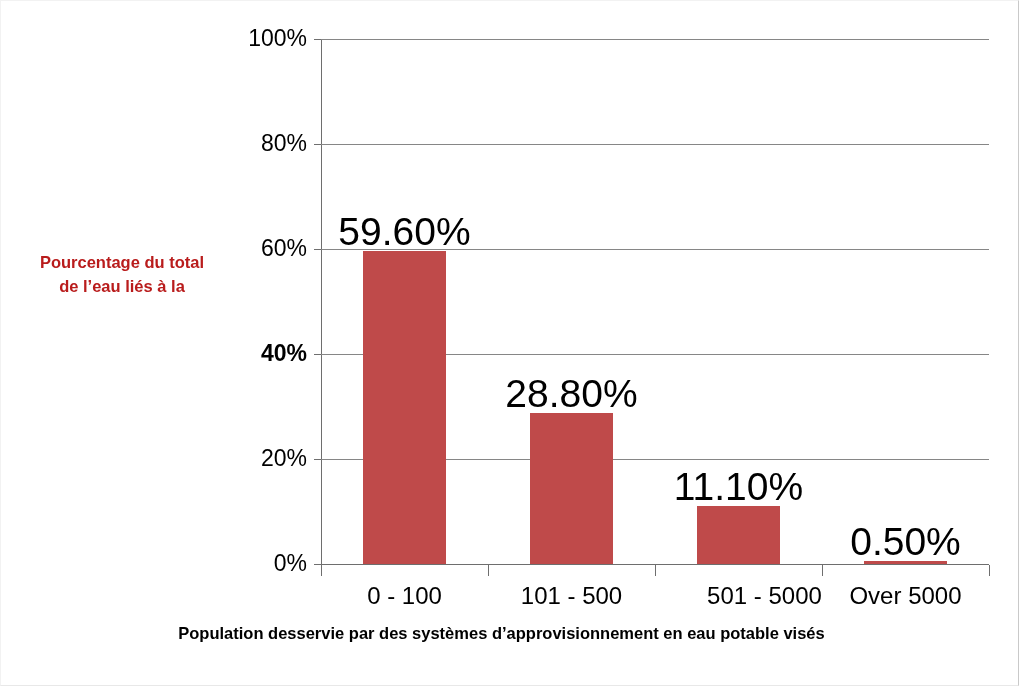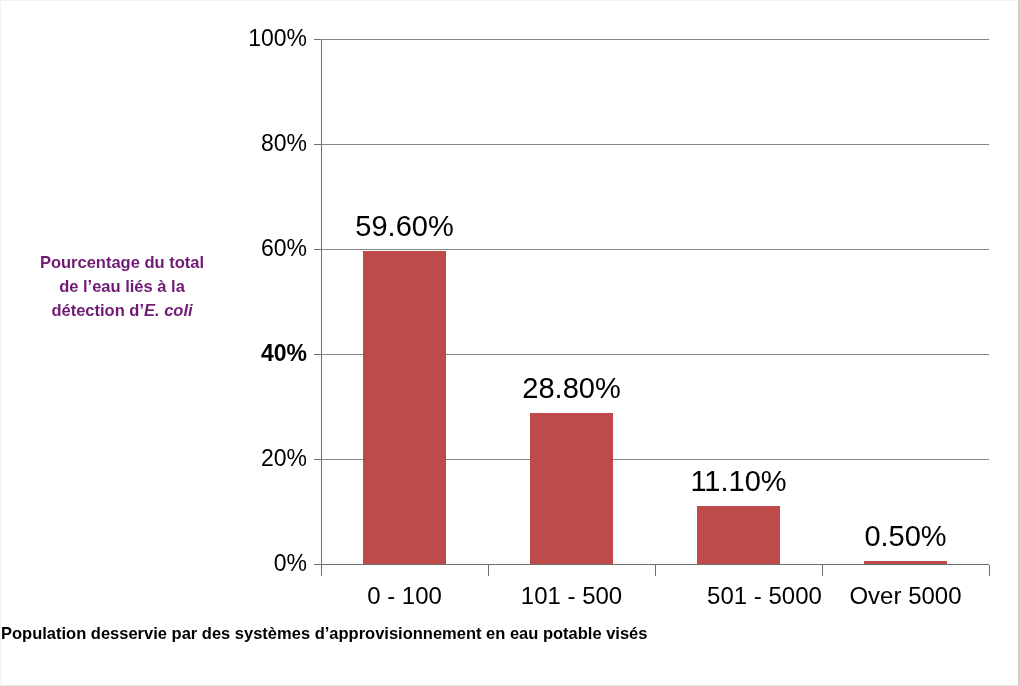--- a/index.html
+++ b/index.html
@@ -85,21 +85,21 @@
   
   .bar {
     position: absolute;
     bottom: 0;
     background: #BF4A4A;
   }
 
   .bar-label {
     position: absolute;
     text-align: center;
-    font-size: 29px;
+    font-size: 39px;
     color: #000000;
     line-height: 1;
     white-space: nowrap;
   }
 
   
   .cat-label {
     position: absolute;
     top: 583px;
     text-align: center;
@@ -111,49 +111,49 @@
 
   
   .y-axis-title {
     position: absolute;
     left: 12px;
     top: 250px;
     width: 218px;
     text-align: center;
     font-size: 16.5px;
     font-weight: bold;
-    color: #701a75;
+    color: #b91c1c;
     line-height: 1.45;
   }
   .y-axis-title .sci {
     font-style: italic;
   }
 
   .x-axis-title {
     position: absolute;
     left: 0;
     top: 623px;
     width: 1019px;
+    text-align: center;
     font-size: 16.5px;
     font-weight: bold;
     color: #000000;
     line-height: 1.2;
     padding-right: 18px;
     box-sizing: border-box;
   }
 </style>
 </head>
 <body>
 
 <div id="chart-root">
 
   <div class="y-axis-title">
     <div>Pourcentage du total</div>
     <div>de l’eau liés à la</div>
-    <div><span>détection d’</span><span class="sci">E. coli</span></div>
   </div>
 
   <div class="axis-y-line"></div>
 
   <div id="ytick-layer">
       <div class="ytick" style="top: 563px;"></div>
       <div class="ytick-label" style="left: 220px; top: 551px;">0%</div>
       <div class="ytick" style="top: 458px;"></div>
       <div class="ytick-label" style="left: 220px; top: 446px;">20%</div>
       <div class="ytick" style="top: 353px;"></div>

